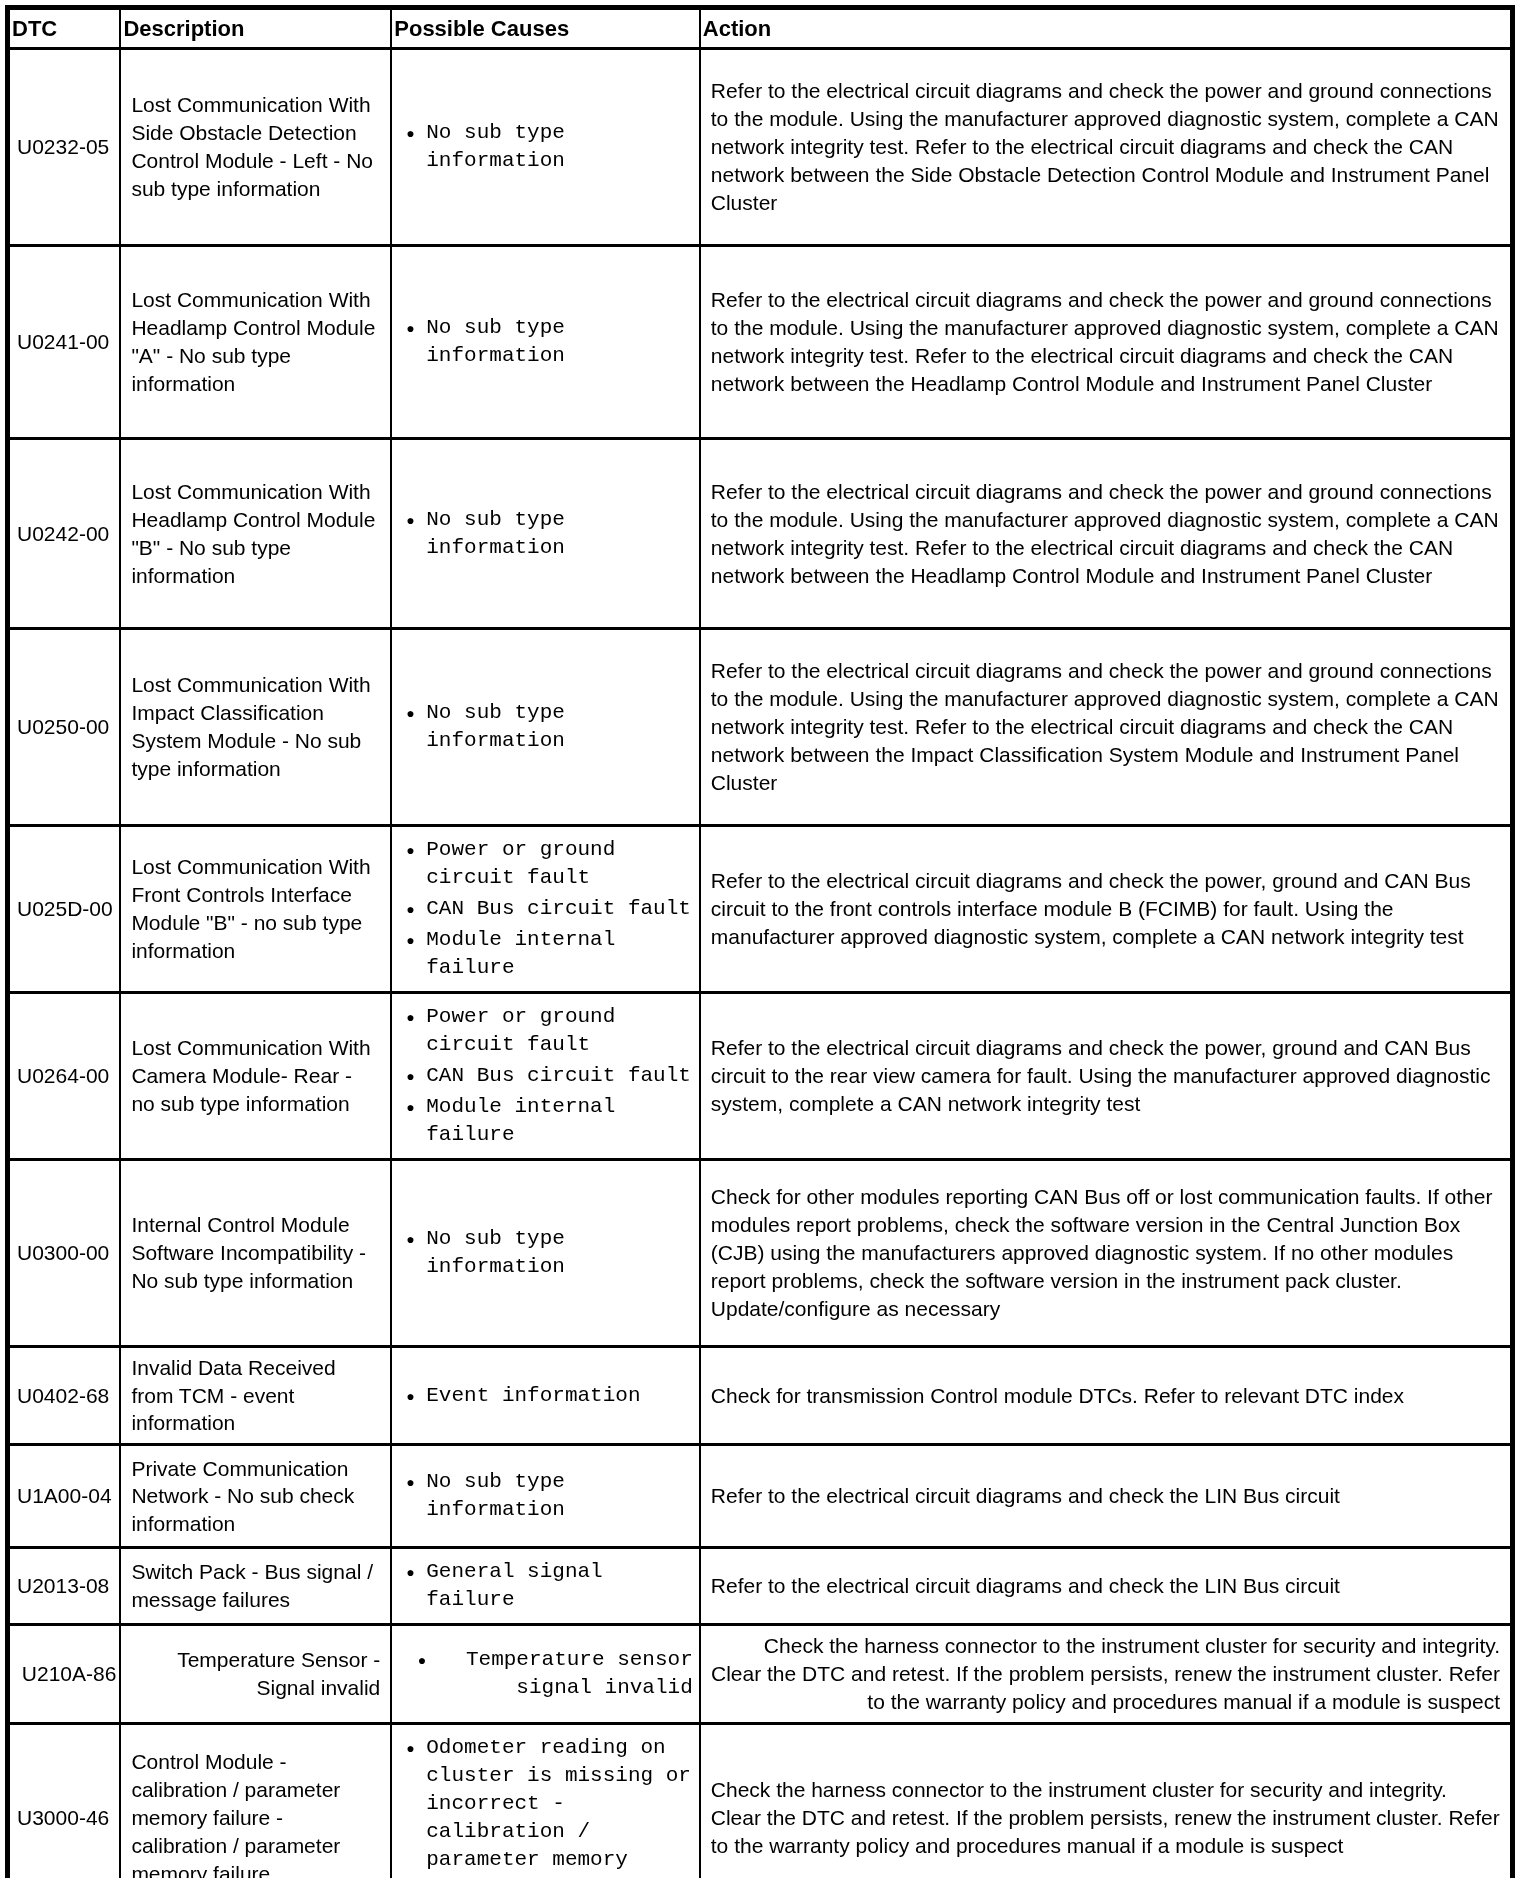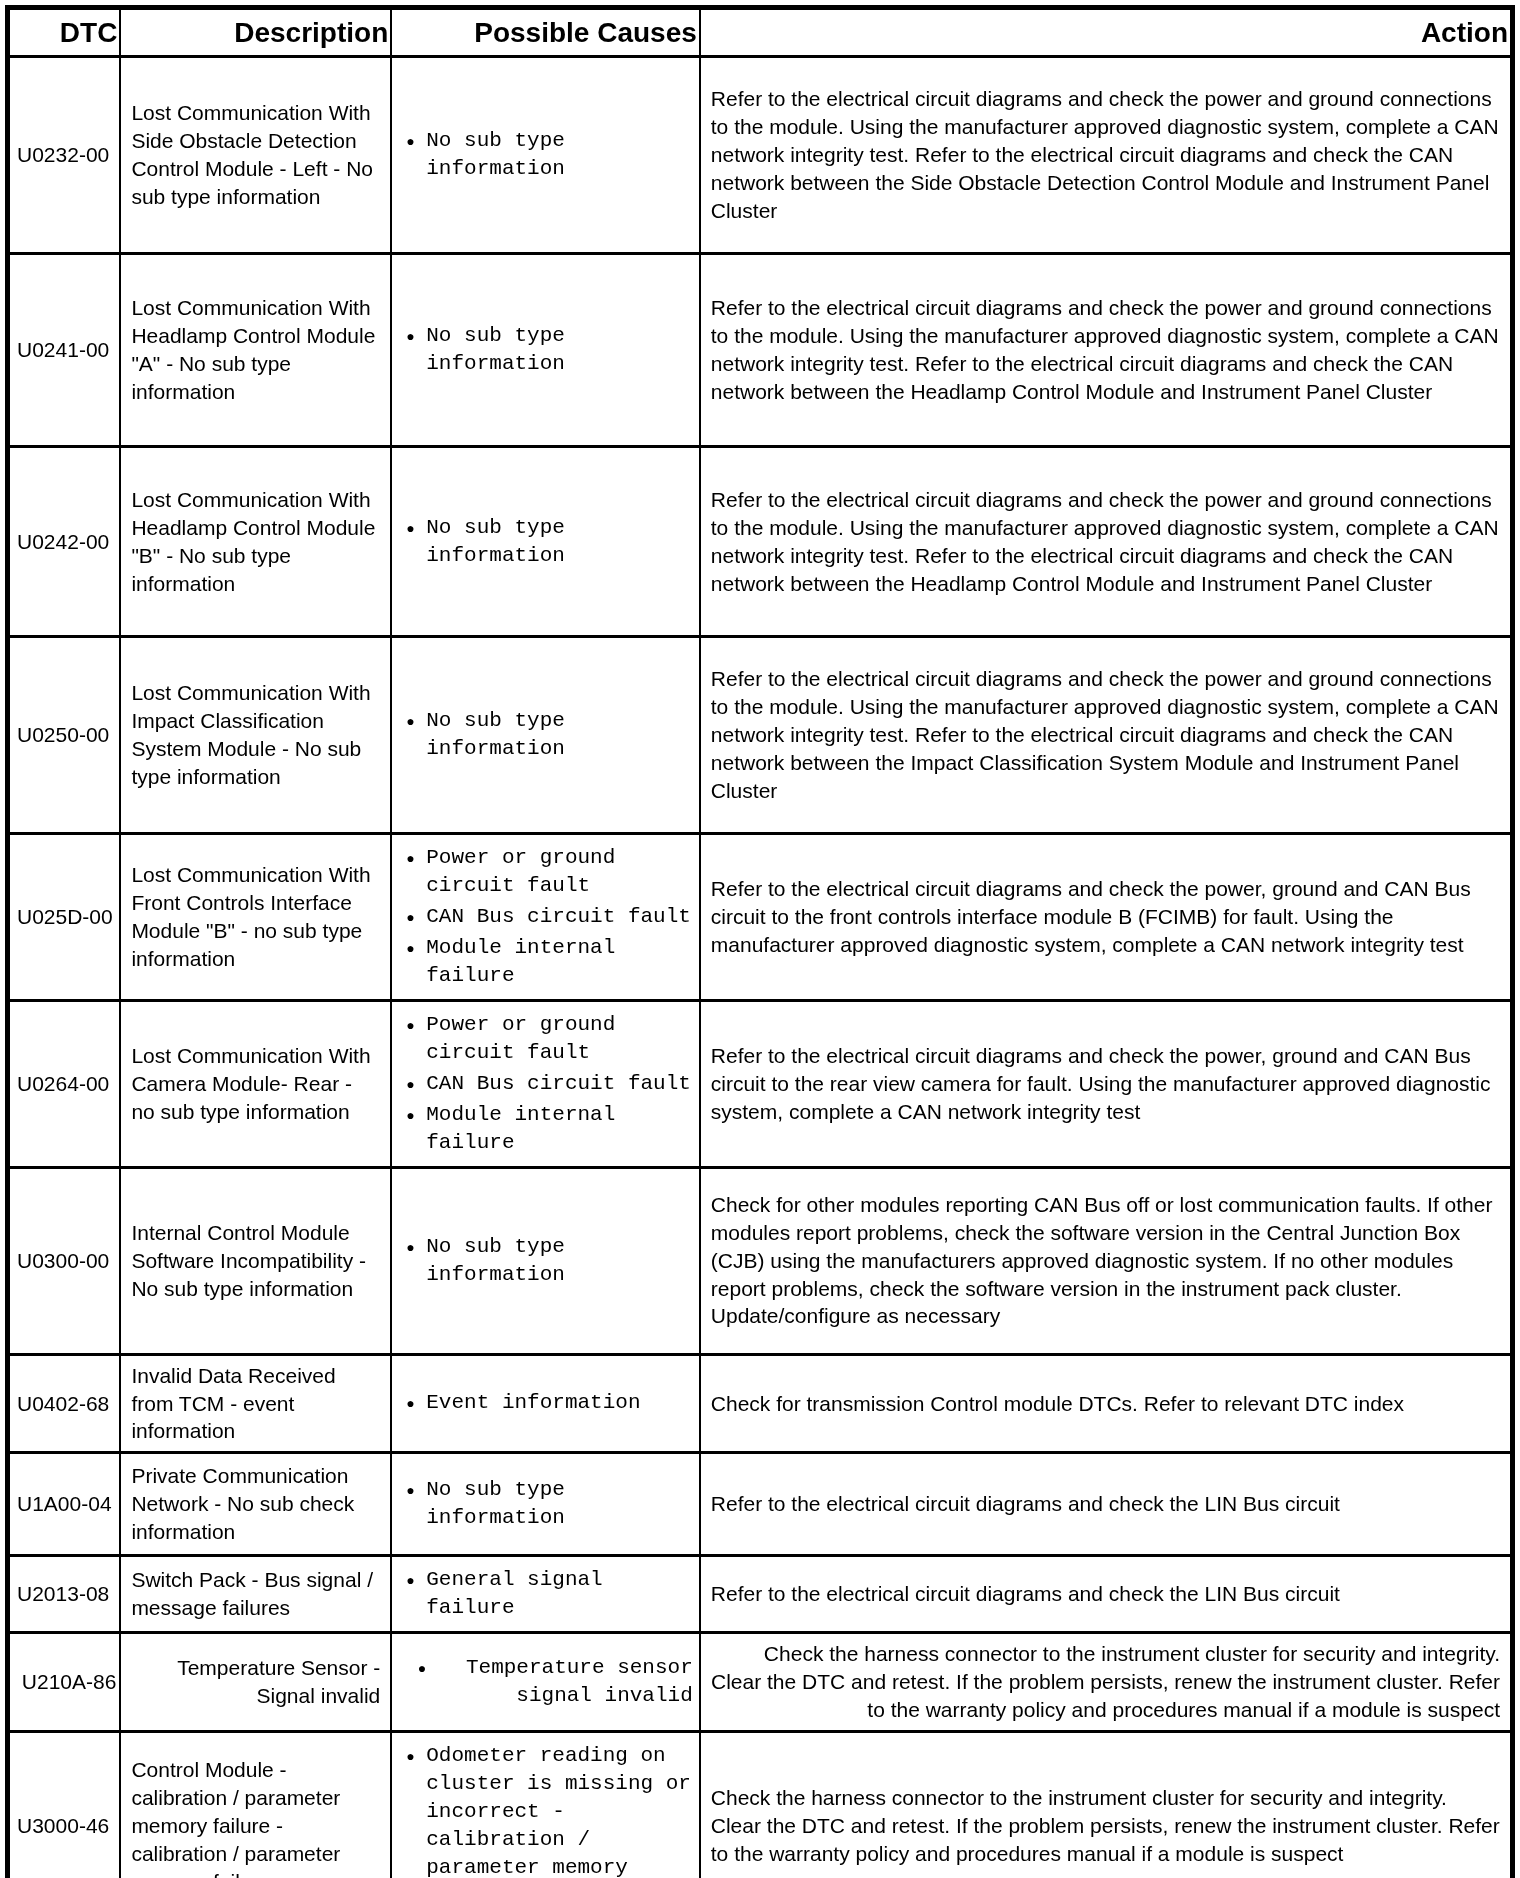--- a/index.html
+++ b/index.html
@@ -30,23 +30,23 @@
     border: 5px solid #000000;
   }
   table.dtc-table thead th {
     border-bottom-width: 3px;
   }
   table.dtc-table tbody td {
     border-top-width: 3px;
   }
   thead tr { height: 36px; }
   th {
-    font-size: 28px;
+    font-size: 22px;
     font-weight: bold;
-    text-align: right;
+    text-align: left;
     vertical-align: middle;
     padding: 4px 2px;
   }
   td {
     vertical-align: middle;
     padding: 6px 10px;
     word-wrap: break-word;
   }
   td.col-dtc {
     padding: 6px 3px 6px 7px;
@@ -99,21 +99,21 @@
     <thead>
       <tr>
         <th>DTC</th>
         <th>Description</th>
         <th>Possible Causes</th>
         <th>Action</th>
       </tr>
     </thead>
     <tbody>
         <tr>
-          <td class="col-dtc">U0232-00</td>
+          <td class="col-dtc">U0232-05</td>
           <td class="col-desc">Lost Communication With Side Obstacle Detection Control Module - Left - No sub type information</td>
           <td class="col-causes">
             <div class="cause">
               <span class="bullet">●</span>
               <span class="cause-text">No sub type information</span>
             </div>
           </td>
           <td class="col-action">Refer to the electrical circuit diagrams and check the power and ground connections to the module. Using the manufacturer approved diagnostic system, complete a CAN network integrity test. Refer to the electrical circuit diagrams and check the CAN network between the Side Obstacle Detection Control Module and Instrument Panel Cluster</td>
         </tr>
         <tr>

